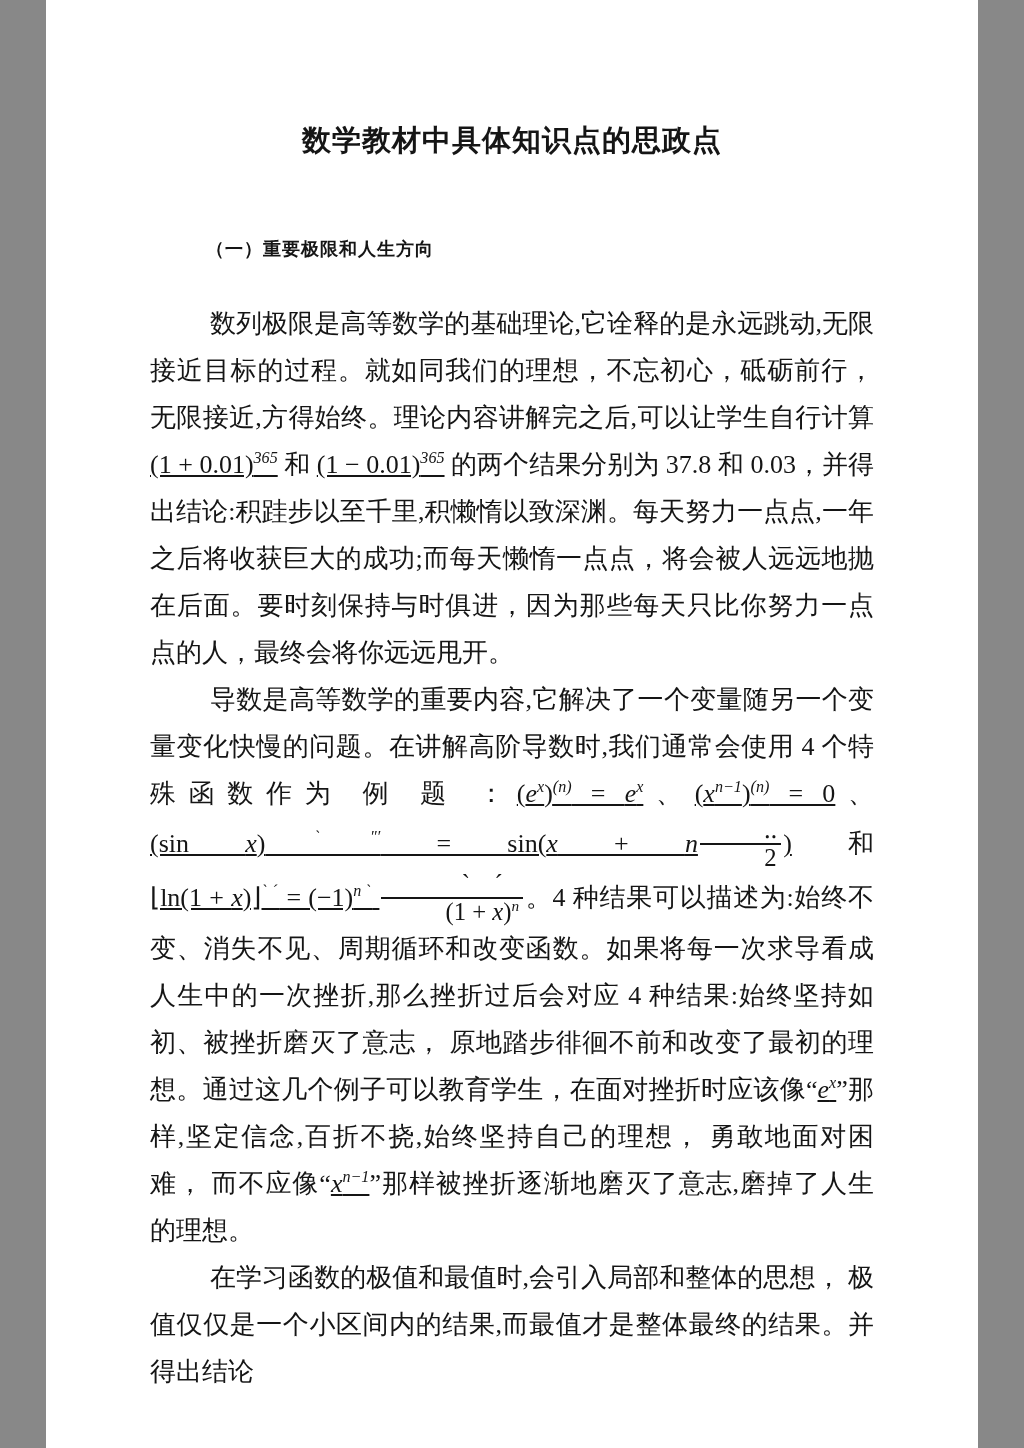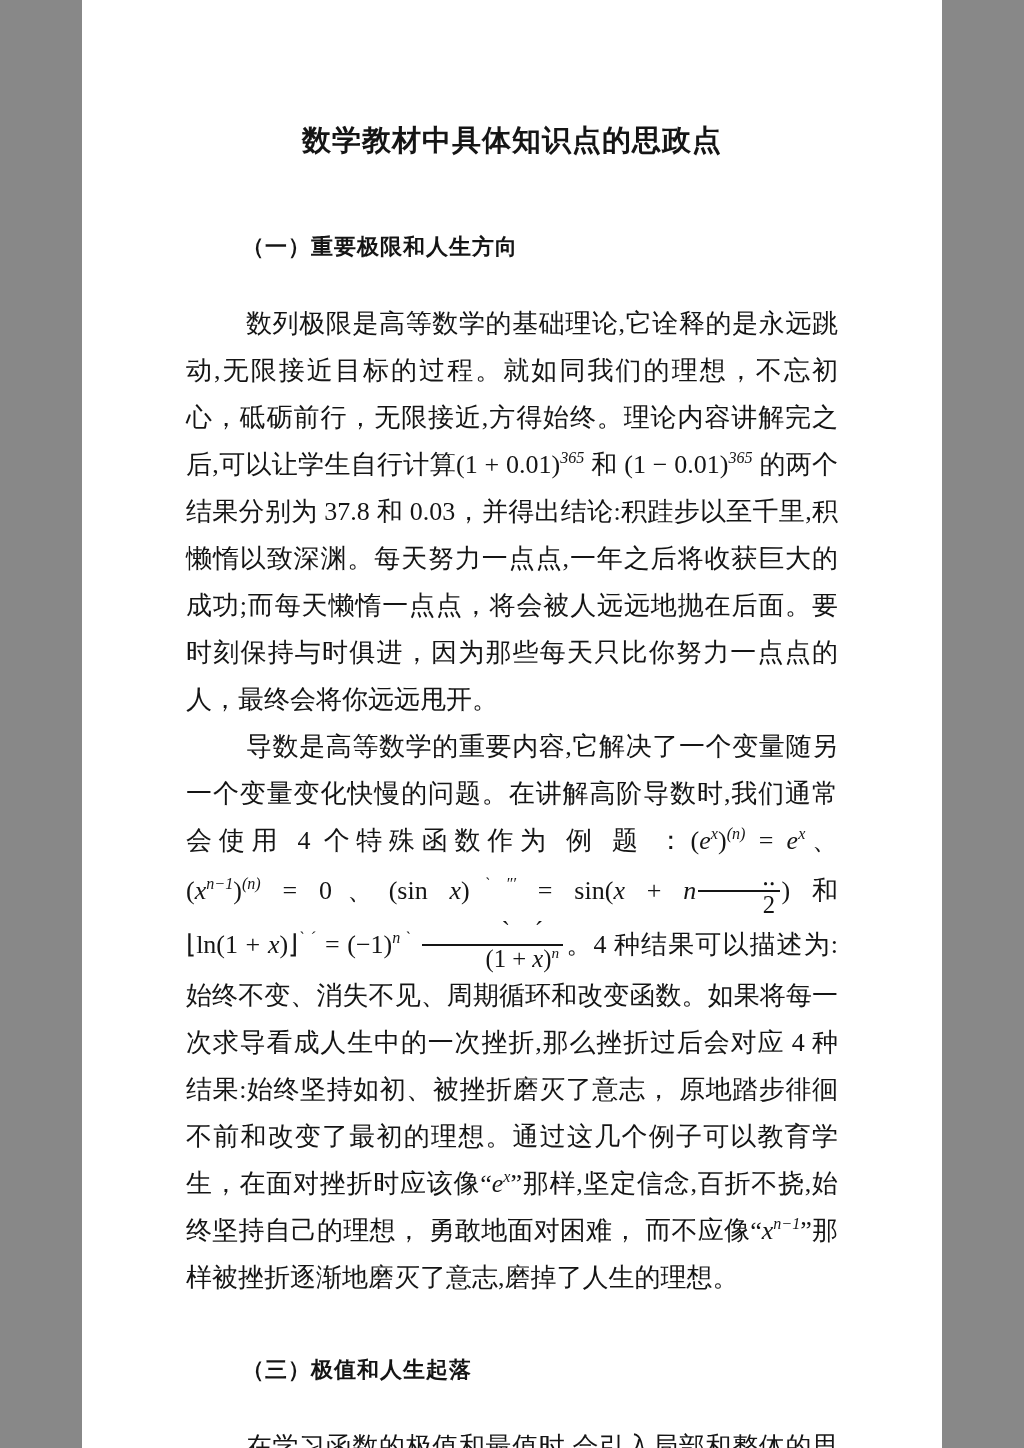--- a/index.html
+++ b/index.html
@@ -1,41 +1,42 @@
 <!DOCTYPE html>
 <html><head>
 <meta charset="utf-8">
 <style>
   html,body{margin:0;padding:0;}
   body{background:#888;}
   .page{
-    width:860px;height:1448px;background:#ffffff;color:#151515;
+    width:932px;height:1448px;background:#ffffff;color:#151515;
     position:relative;overflow:hidden;margin:0 auto;
     font-family:"Liberation Serif", serif;
   }
   .content{padding:118px 104px 0 104px;}
   .doc-title{
     text-align:center;font-size:29px;font-weight:bold;line-height:44px;
     font-family:"Liberation Sans", sans-serif;
     margin:0 0 70px 0;letter-spacing:1px;
   }
   .section-heading{
-    font-size:22px;font-weight:bold;line-height:34px;
-    font-family:Liberation Mono, monospace;
+    font-size:18px;font-weight:bold;line-height:34px;
+    font-family:Liberation Sans, sans-serif;
     margin:54px 0 34px 0;padding-left:56px;letter-spacing:1px;
   }
   .body-paragraph{
     font-size:26px;line-height:47px;margin:0;
     text-align:justify;text-justify:inter-character;
     text-indent:60px;
   }
   .txt{}
   .math{
     font-family:"Liberation Serif", serif;
     white-space:nowrap;
+    text-decoration:underline;
   }
   .math .it{font-style:italic;}
   .math sup{
     font-size:0.62em;vertical-align:0.62em;line-height:0;
     font-style:italic;letter-spacing:0;
   }
   .frac{
     display:inline-block;vertical-align:-0.55em;text-align:center;
     line-height:1.05;font-size:0.95em;margin:0 2px;
   }
@@ -45,17 +46,16 @@
 </head>
 <body>
 
 <div class="page">
   <div class="content">
     <h1 class="doc-title">数学教材中具体知识点的思政点</h1>
     <div>
         <h2 class="section-heading">（一）重要极限和人生方向</h2>
         <p class="body-paragraph"><span class="txt">数列极限是高等数学的基础理论,它诠释的是永远跳动,无限接近目标的过程。就如同我们的理想，不忘初心，砥砺前行，无限接近,方得始终。理论内容讲解完之后,可以让学生自行计算</span><span class="math"><span class="txt">(1 + 0.01)</span><sup>365</sup></span><span class="txt"> 和 </span><span class="math"><span class="txt">(1 − 0.01)</span><sup>365</sup></span><span class="txt"> 的两个结果分别为 37.8 和 0.03，并得出结论:积跬步以至千里,积懒惰以致深渊。每天努力一点点,一年之后将收获巨大的成功;而每天懒惰一点点，将会被人远远地抛在后面。要时刻保持与时俱进，因为那些每天只比你努力一点点的人，最终会将你远远甩开。</span></p>
         <p class="body-paragraph"><span class="txt">导数是高等数学的重要内容,它解决了一个变量随另一个变量变化快慢的问题。在讲解高阶导数时,我们通常会使用 4 个特殊函数作为 例 题 ：</span><span class="math"><span class="txt">(</span><span class="it">e</span><sup>x</sup><span class="txt">)</span><sup>(n)</sup><span class="txt"> = </span><span class="it">e</span><sup>x</sup></span><span class="txt">、</span><span class="math"><span class="txt">(</span><span class="it">x</span><sup>n−1</sup><span class="txt">)</span><sup>(n)</sup><span class="txt"> = 0</span></span><span class="txt">、</span><span class="math"><span class="txt">(sin </span><span class="it">x</span><span class="txt">)</span><sup>ˋ″′</sup><span class="txt"> = sin(</span><span class="it">x</span><span class="txt"> + </span><span class="it">n</span><span class="frac"><span class="num"><span class="txt">‥</span></span><span class="den"><span class="txt">2</span></span></span><span class="txt">)</span></span><span class="txt"> 和 </span><span class="math"><span class="txt">⌊ln(1 + </span><span class="it">x</span><span class="txt">)⌋</span><sup>ˋ ˊ</sup><span class="txt"> = (−1)</span><sup>n ˋ</sup><span class="txt"> </span><span class="frac"><span class="num"><span class="txt">ˋ ˊ</span></span><span class="den"><span class="txt">(1 + </span><span class="it">x</span><span class="txt">)</span><sup>n</sup></span></span></span><span class="txt">。4 种结果可以描述为:始终不变、消失不见、周期循环和改变函数。如果将每一次求导看成人生中的一次挫折,那么挫折过后会对应 4 种结果:始终坚持如初、被挫折磨灭了意志， 原地踏步徘徊不前和改变了最初的理想。通过这几个例子可以教育学生，在面对挫折时应该像“</span><span class="math"><span class="it">e</span><sup>x</sup></span><span class="txt">”那样,坚定信念,百折不挠,始终坚持自己的理想， 勇敢地面对困难， 而不应像“</span><span class="math"><span class="it">x</span><sup>n−1</sup></span><span class="txt">”那样被挫折逐渐地磨灭了意志,磨掉了人生的理想。</span></p>
-        <h2 class="section-heading">（三）极值和人生起落</h2>
         <p class="body-paragraph"><span class="txt">在学习函数的极值和最值时,会引入局部和整体的思想， 极值仅仅是一个小区间内的结果,而最值才是整体最终的结果。并得出结论</span></p>
       </div>
   </div>
 </div>
 
 </body></html>

